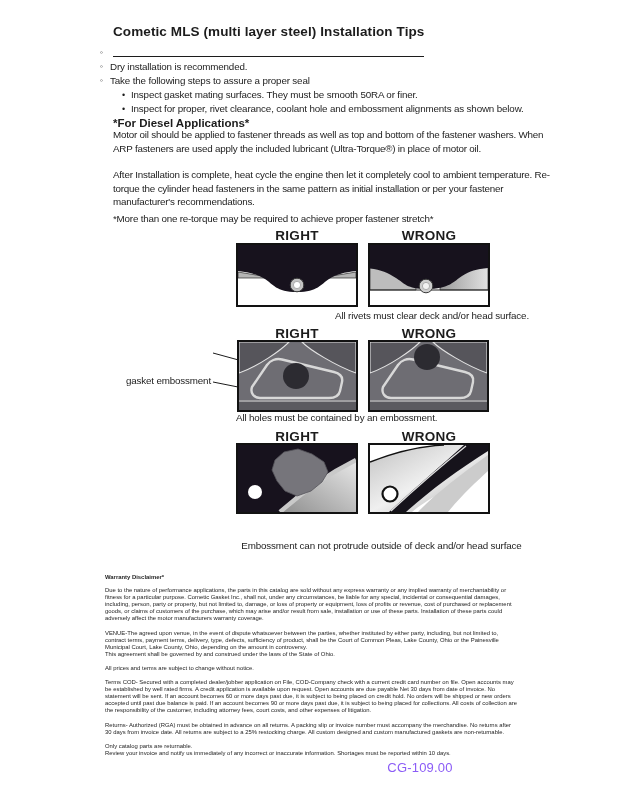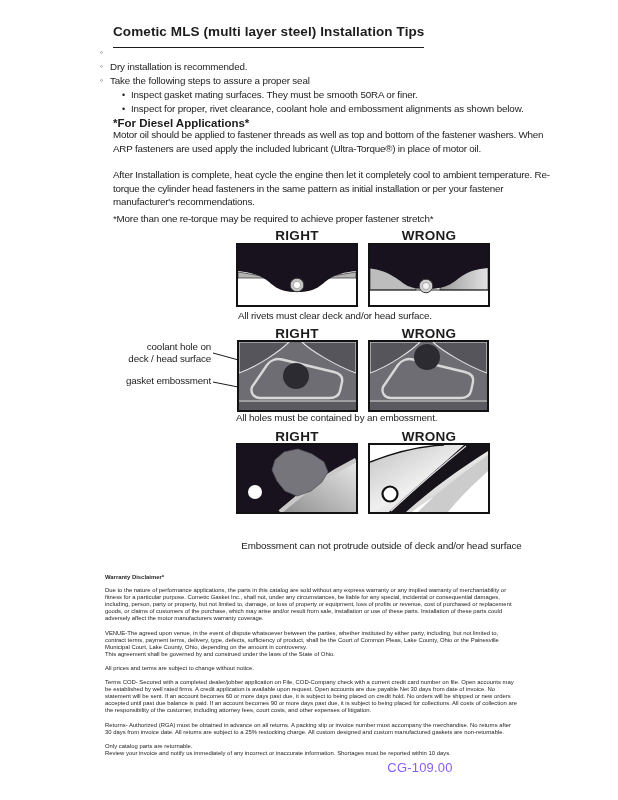--- a/index.html
+++ b/index.html
@@ -5,38 +5,38 @@
   html,body{margin:0;padding:0;background:#e8e8e8;}
   .page{
     position:relative;width:618px;height:800px;background:#ffffff;
     font-family:"Liberation Sans","DejaVu Sans",sans-serif;color:#1c1c1c;
     overflow:hidden;margin:0 auto;
   }
   .abs{position:absolute;}
   
   .title{
     left:113px;top:24px;font-size:13.5px;font-weight:700;letter-spacing:0.1px;
-    border-bottom:1.6px solid #1c1c1c;padding-bottom:8px;
+    border-bottom:1.6px solid #1c1c1c;padding-bottom:17px;
   }
   
   .tips{left:100px;top:46px;width:500px;font-size:9.8px;letter-spacing:-0.15px;line-height:14px;}
   .tip{display:flex;}
   .tip .mk{width:10px;flex:0 0 10px;font-size:8px;line-height:14px;text-align:left;}
   .tip.sub{padding-left:22px;}
   .tip.sub .mk{width:9px;flex:0 0 9px;font-size:9px;}
   
   .diesel-h{left:113px;top:117px;font-size:11.5px;font-weight:700;}
   .bodypara{left:113px;width:437px;font-size:9.8px;letter-spacing:-0.2px;line-height:13.6px;}
   .p1{top:128px;} .p2{top:168px;} .note{top:212px;}
   
   .dlabel{font-size:13.5px;font-weight:700;text-align:center;width:122px;letter-spacing:0.3px;}
   .dbox{border:2px solid #121212;background:#fff;}
   .dbox svg{display:block;}
   .caption{font-size:9.8px;letter-spacing:-0.15px;line-height:12.5px;}
-  .cap1{left:238px;top:310px;width:300px;}
+  .cap1{left:229px;top:310px;width:300px;text-align:right;}
   .cap2{left:236px;top:412px;width:254px;text-align:left;}
   .cap3{left:239px;top:540px;width:285px;text-align:center;}
   .callouts{font-size:9.8px;letter-spacing:-0.15px;line-height:11.5px;text-align:right;width:126px;left:85px;}
   .co1{top:341px;} .co2{top:375px;}
   
   .legal{left:105px;top:574px;width:412px;font-size:5.9px;line-height:7.1px;letter-spacing:0;color:#242424;}
   .legal p{margin:0 0 7px 0;}
   .legal p.h{font-weight:700;margin-bottom:6px;}
   .legal p.tight{margin-bottom:0;}
   
@@ -106,24 +106,20 @@
       <circle cx="56" cy="41" r="6.8" fill="#cfcfcf" stroke="#3a3a3a" stroke-width="1"></circle>
       <circle cx="56" cy="41" r="3.6" fill="#f2f2f2" stroke="#8a8a8a" stroke-width="0.6"></circle>
     </svg>
   </div>
 
   <div class="abs caption cap1">All rivets must clear deck and/or head surface.</div>
 
   <div class="abs dlabel" style="left:236px;top:326px;">RIGHT</div>
   <div class="abs dlabel" style="left:368px;top:326px;">WRONG</div>
 
-  <div class="abs callouts co1">
-    <div>coolant hole on</div>
-    <div>deck / head surface</div>
-  </div>
   <div class="abs callouts co2">gasket embossment</div>
 
   <svg class="abs" style="left:211px;top:348px;" width="92" height="48" viewBox="0 0 92 48">
     <line x1="2" y1="5" x2="86" y2="28" stroke="#1c1c1c" stroke-width="1"></line>
     <line x1="2" y1="34" x2="52" y2="44" stroke="#1c1c1c" stroke-width="1"></line>
   </svg>
 
   <div class="abs dbox" style="left:237px;top:340px;width:117px;height:68px;">
     <svg width="117" height="68" viewBox="0 0 117 68">
       <rect width="117" height="68" fill="#6e6d73"></rect>

